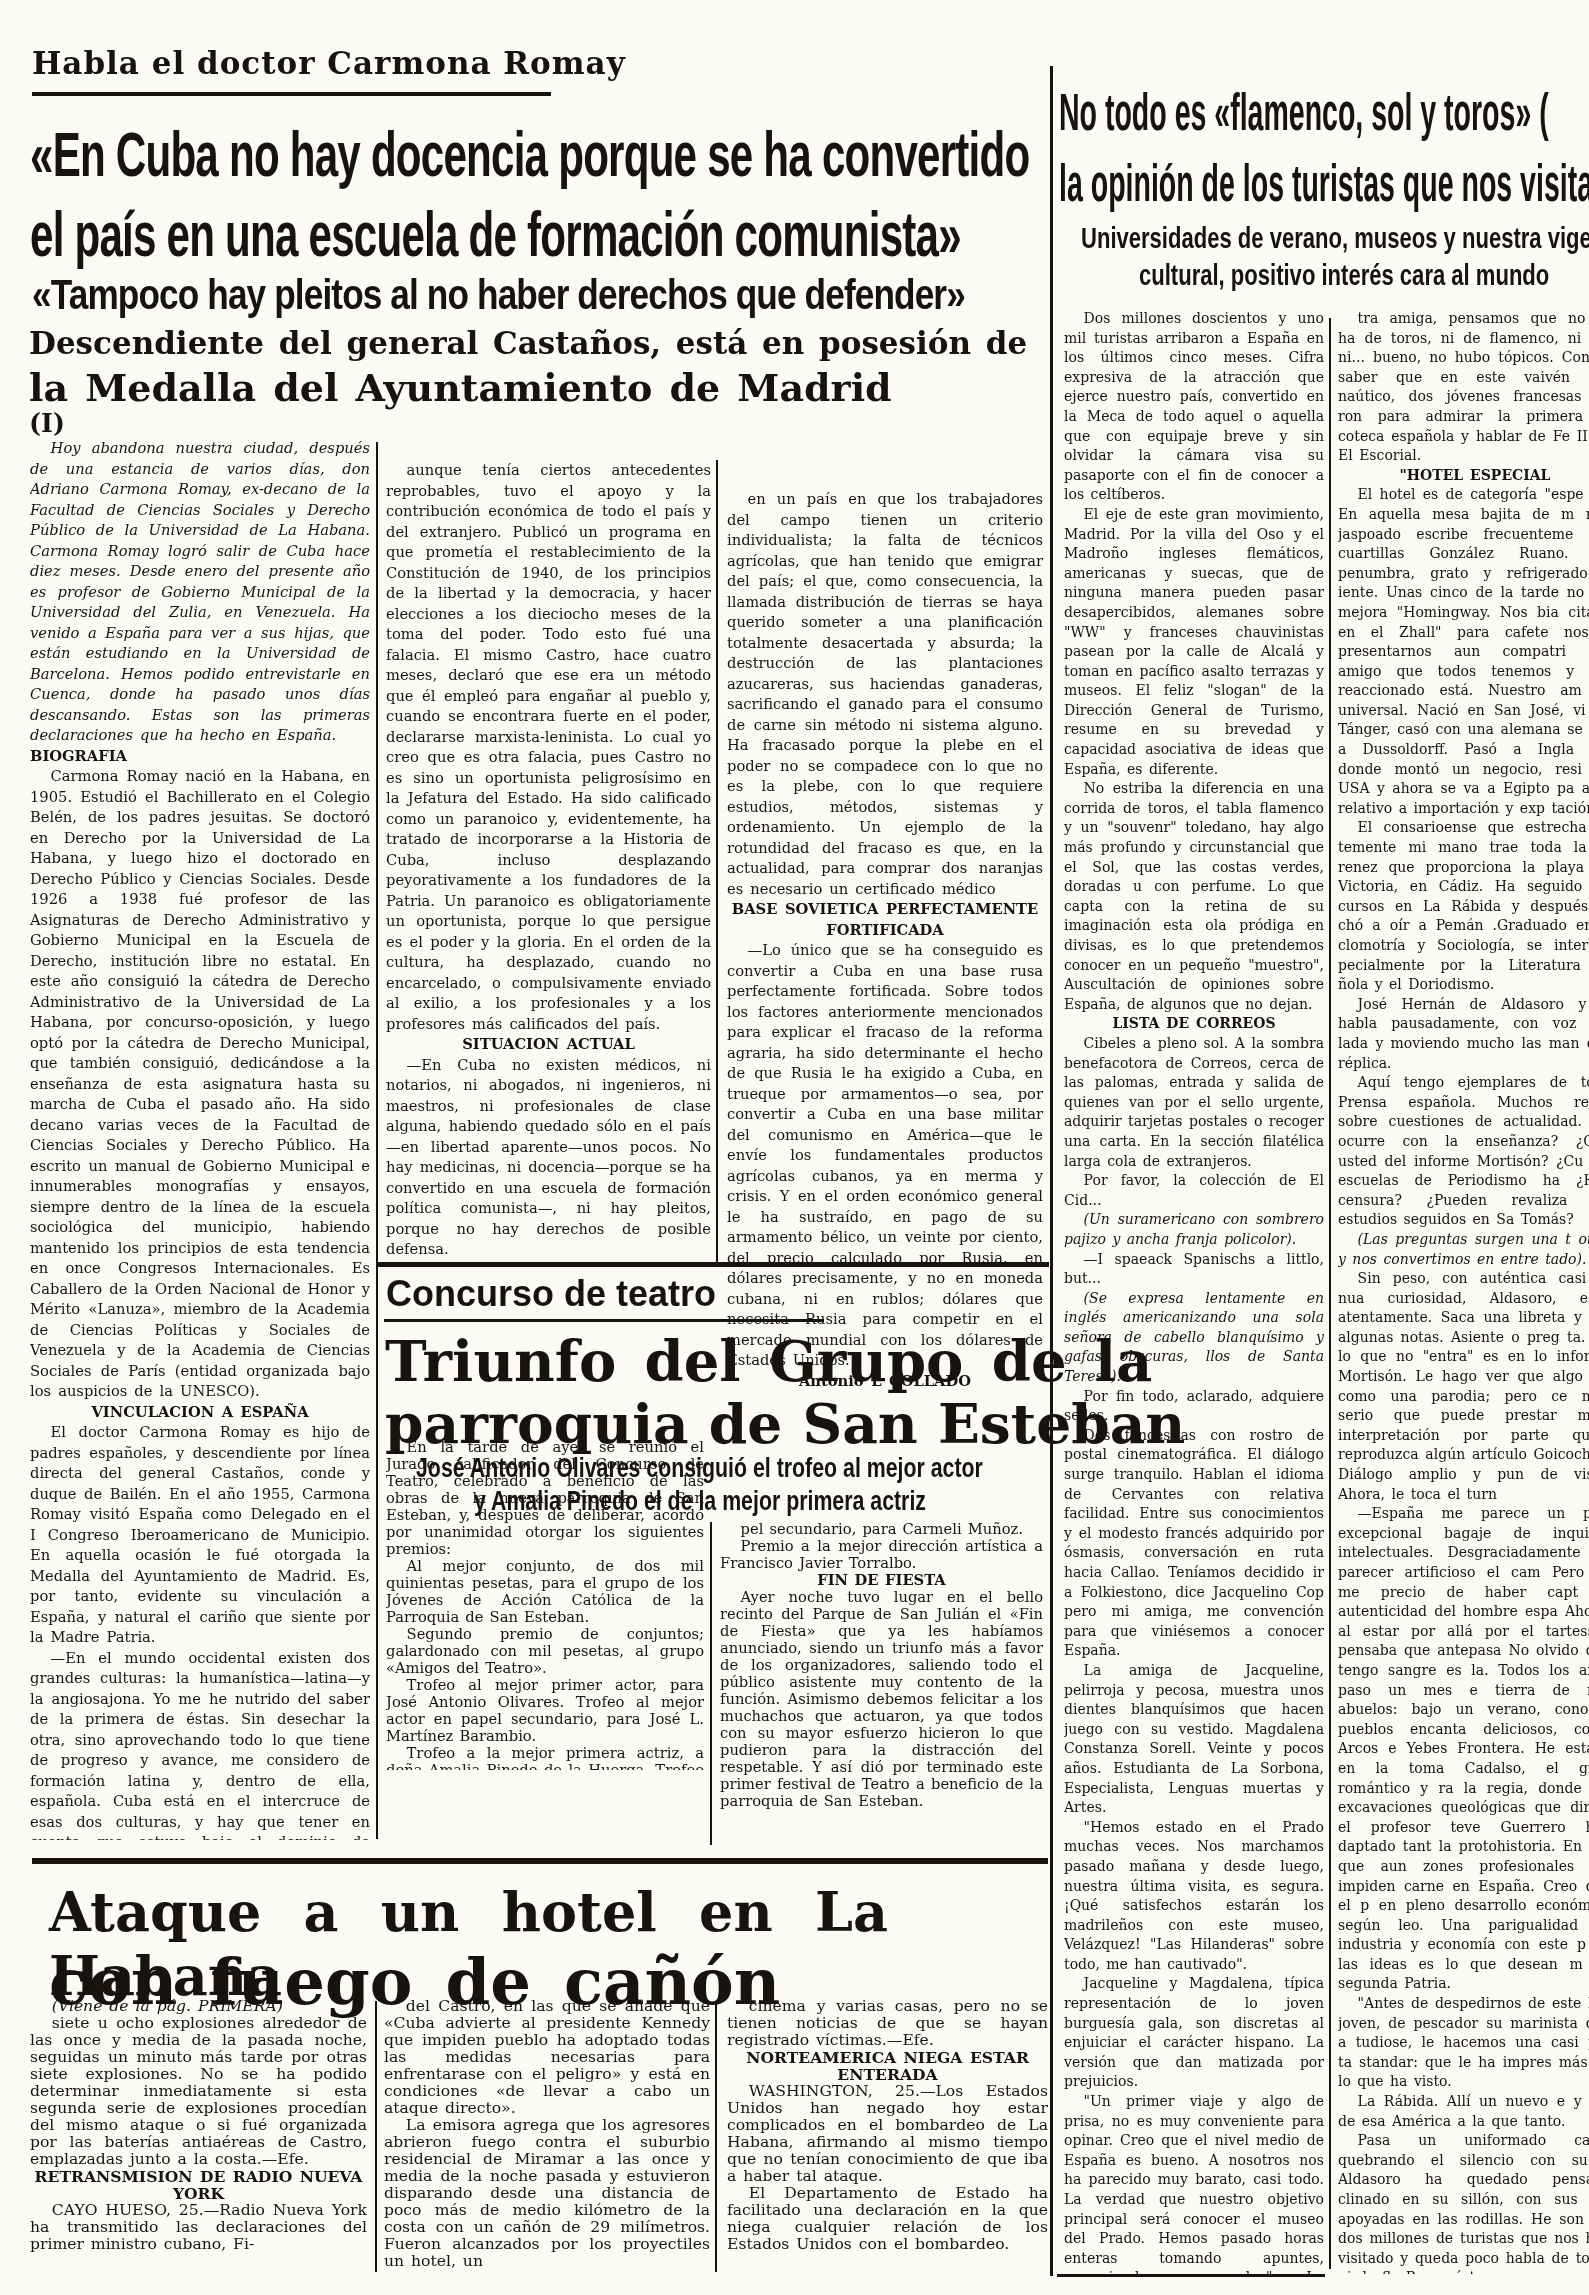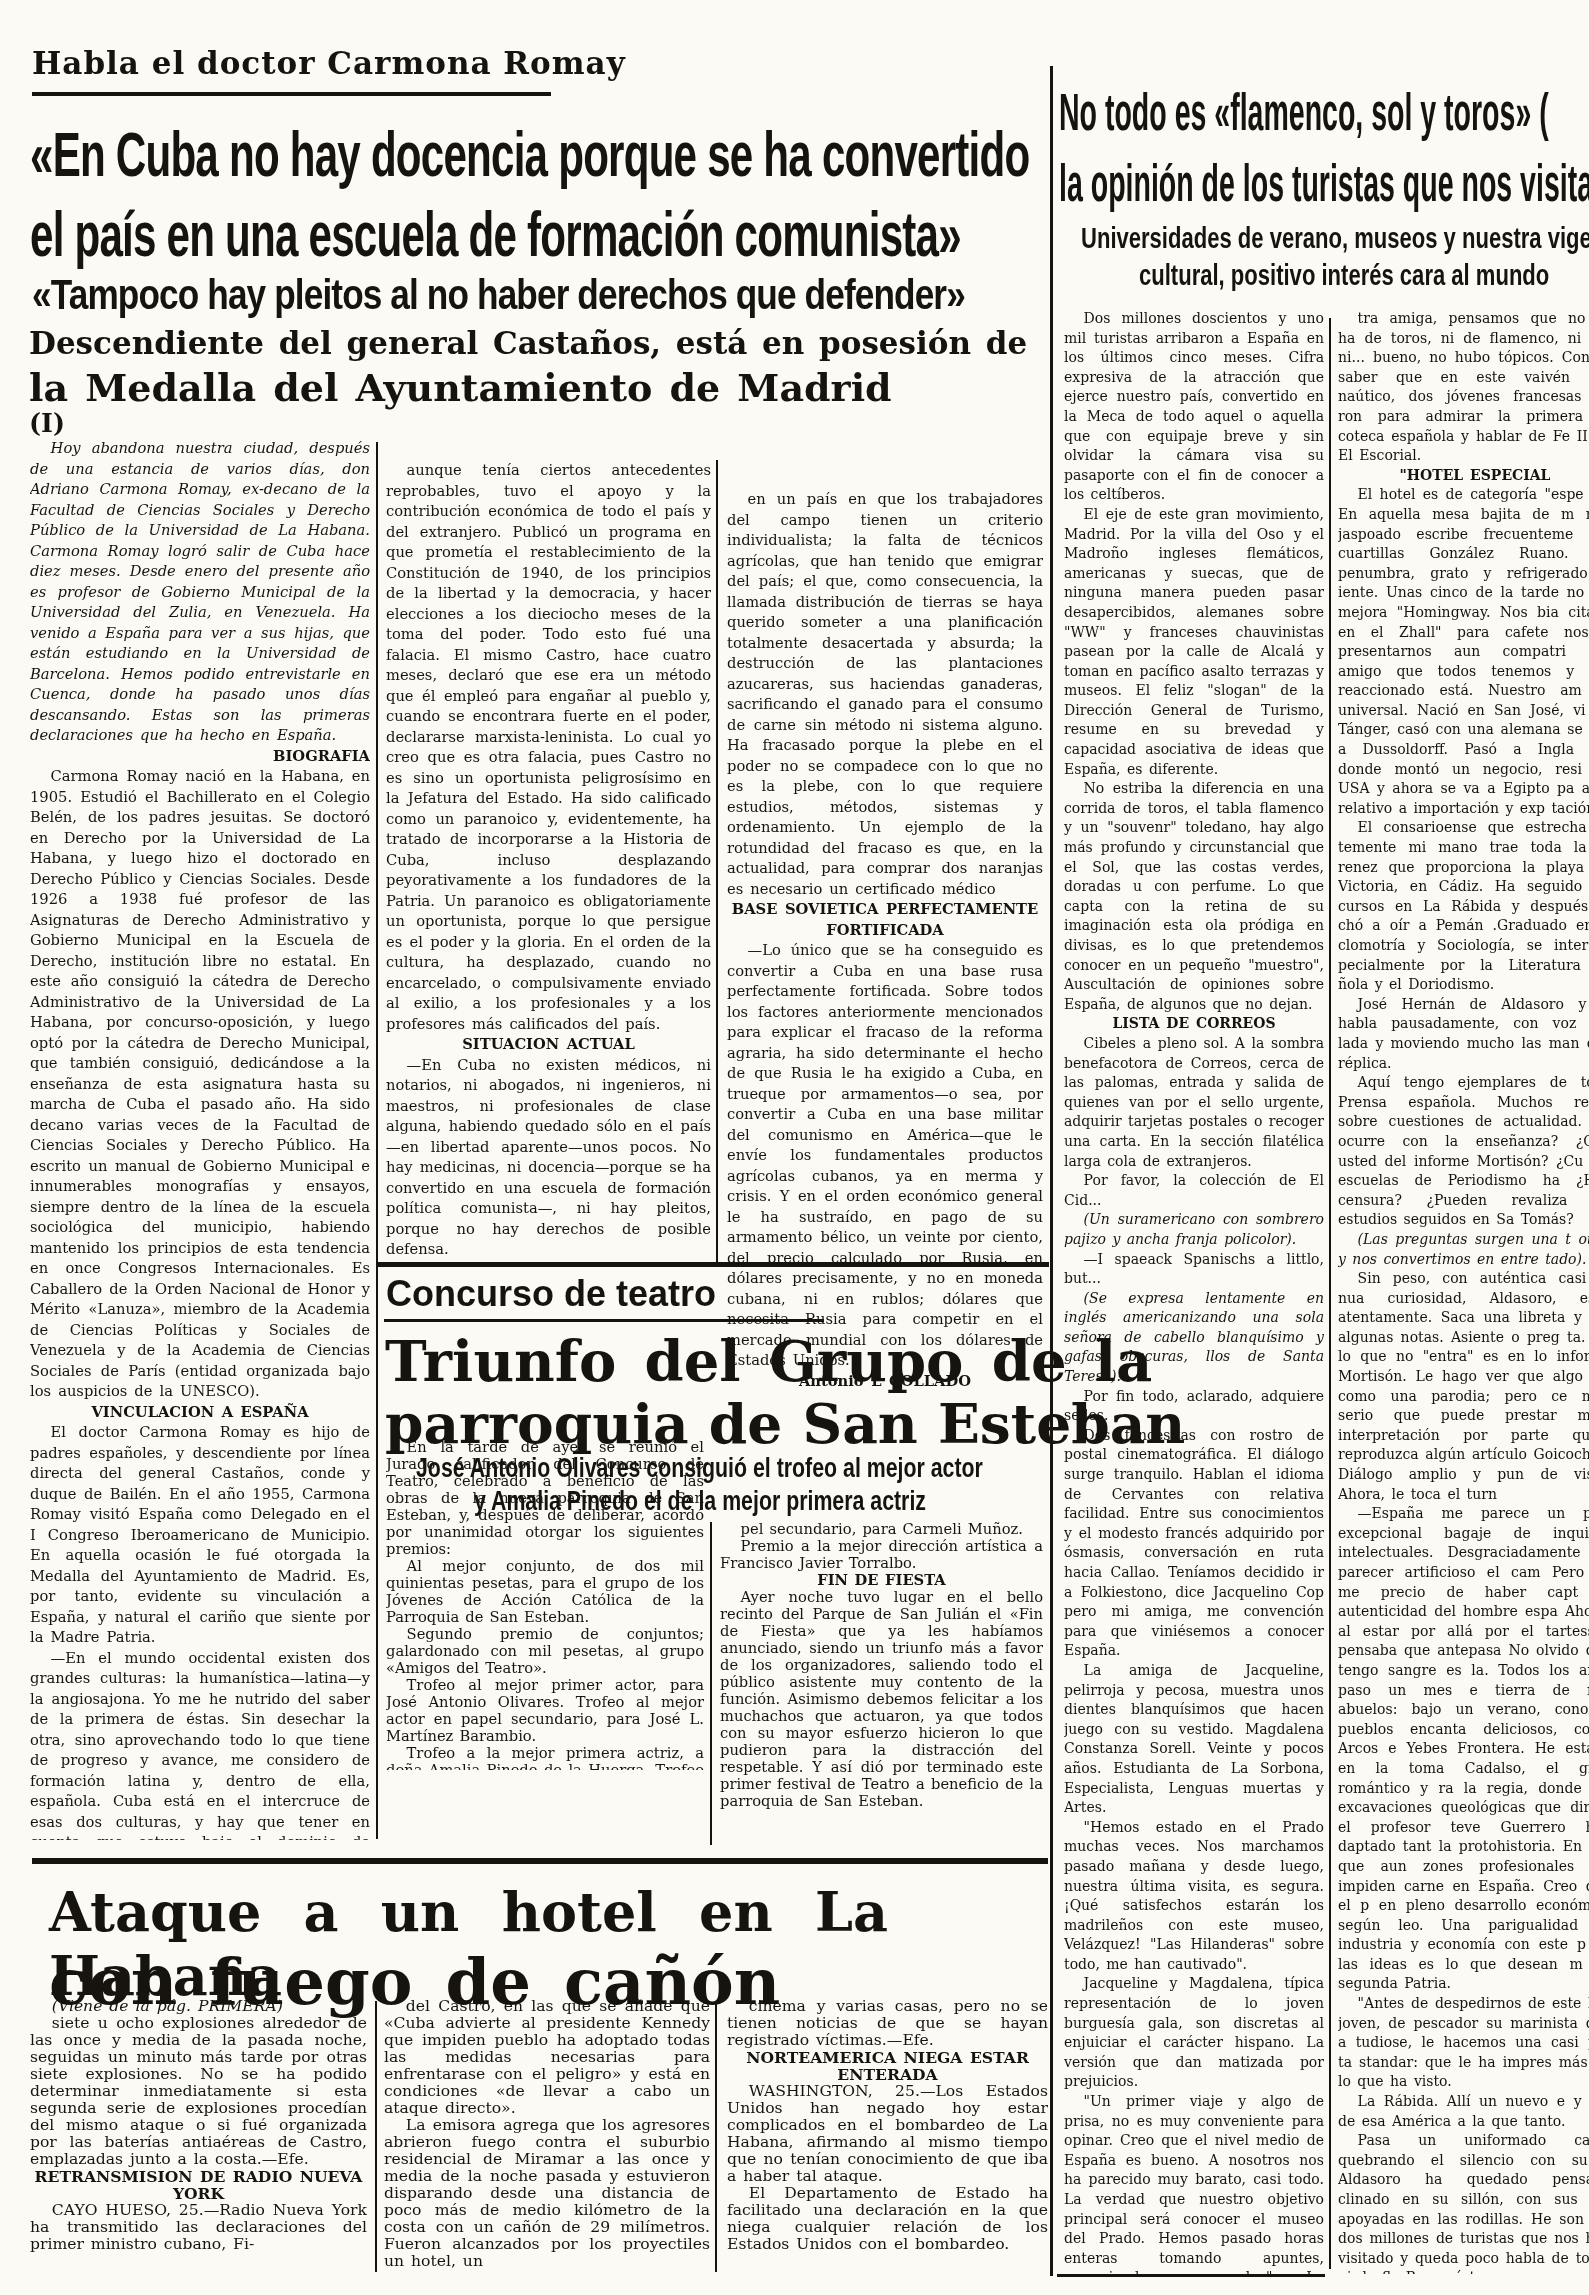--- a/index.html
+++ b/index.html
@@ -14,21 +14,21 @@
     font-weight:bold;white-space:nowrap;transform-origin:0 0;letter-spacing:-1px;
   }
   .serifhead{position:absolute;font-weight:bold;white-space:nowrap;}
   .serifhead.center{white-space:normal;}
   
   .col{position:absolute;text-align:justify;overflow:hidden;}
   .col div{margin:0;}
   .col .p{text-indent:1.4em;}
   .col .pi{text-indent:1.4em;font-style:italic;}
   .col .h{font-weight:bold;text-align:center;text-indent:0;}
-  .col .h-right{font-weight:bold;text-align:right;text-indent:0;}
+  .col .h-right{font-weight:bold;text-align:left;text-indent:0;}
   .col .byline{font-weight:bold;text-align:center;text-indent:0;}
   .a1body{font-size:14.7px;line-height:20.5px;word-spacing:2.4px;}
   .turbody{font-size:14px;line-height:19.6px;word-spacing:2px;}
   .teabody{font-size:14.7px;line-height:17px;word-spacing:1.5px;}
   .botbody{font-size:15.6px;line-height:17px;word-spacing:2px;}
 </style>
 </head>
 <body>
 
 <div class="page">

